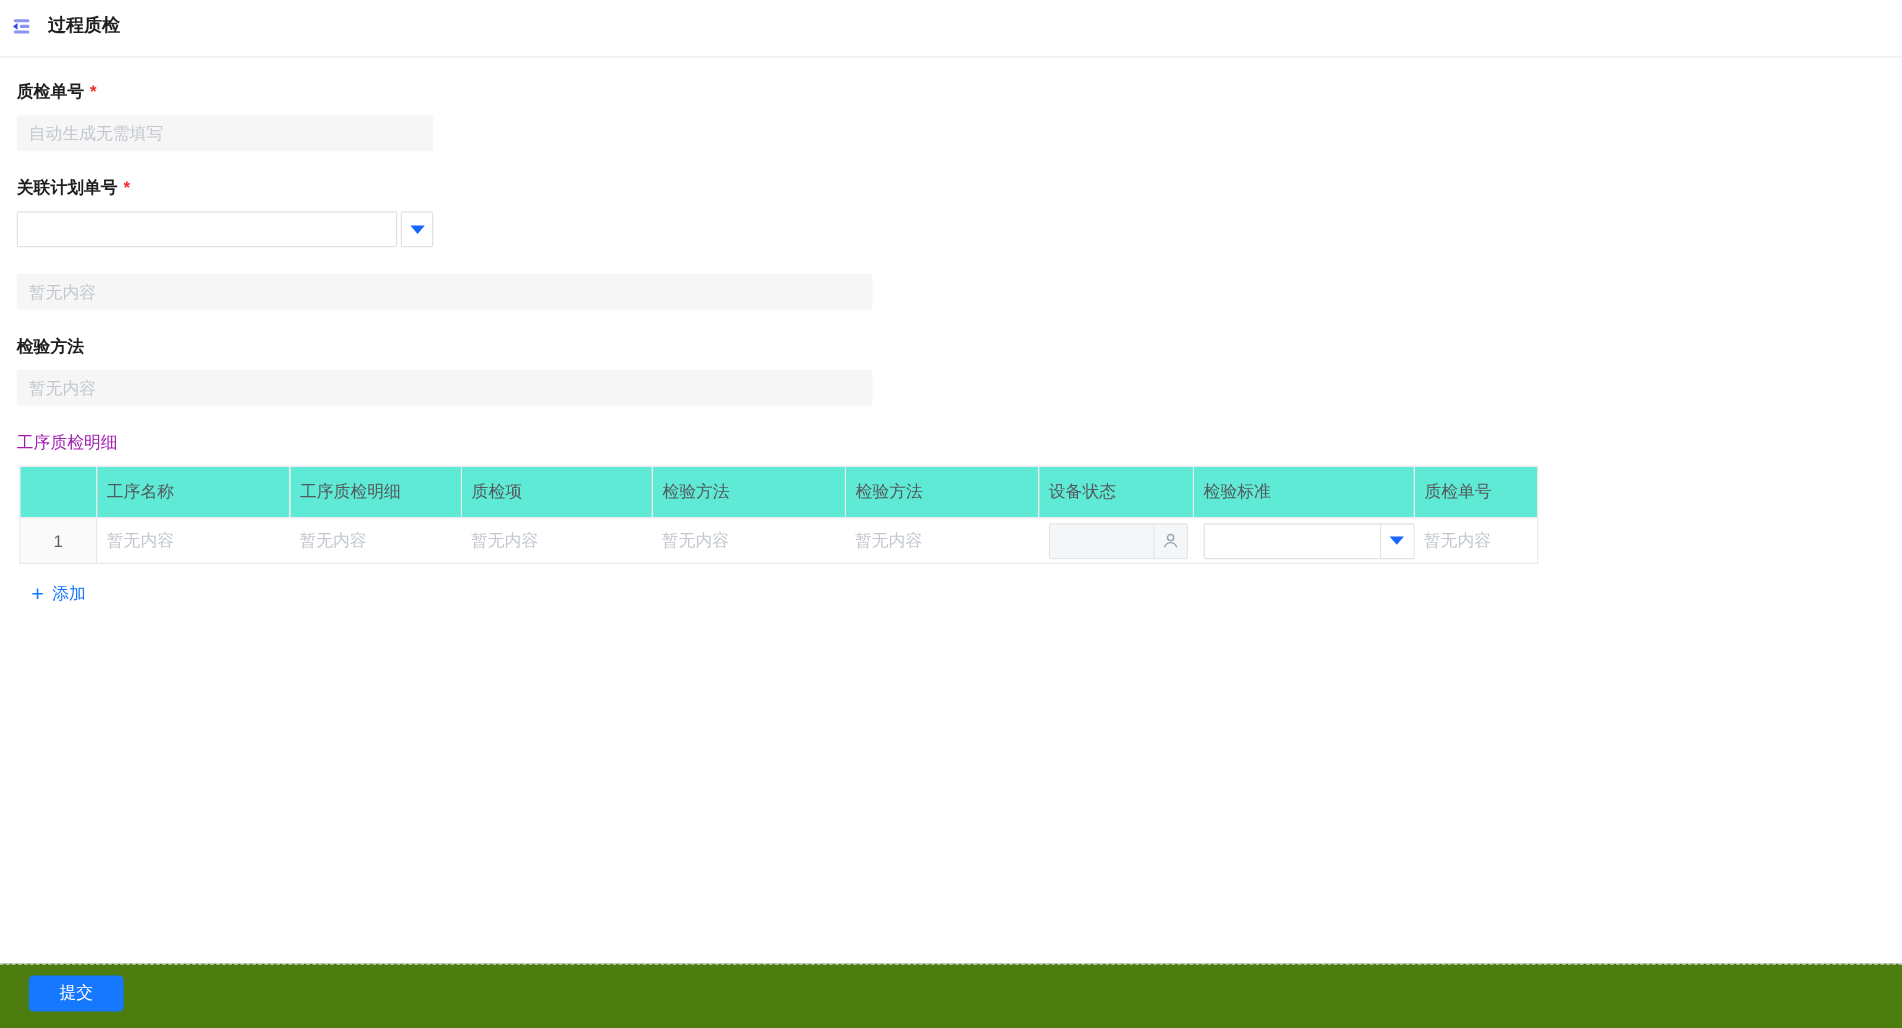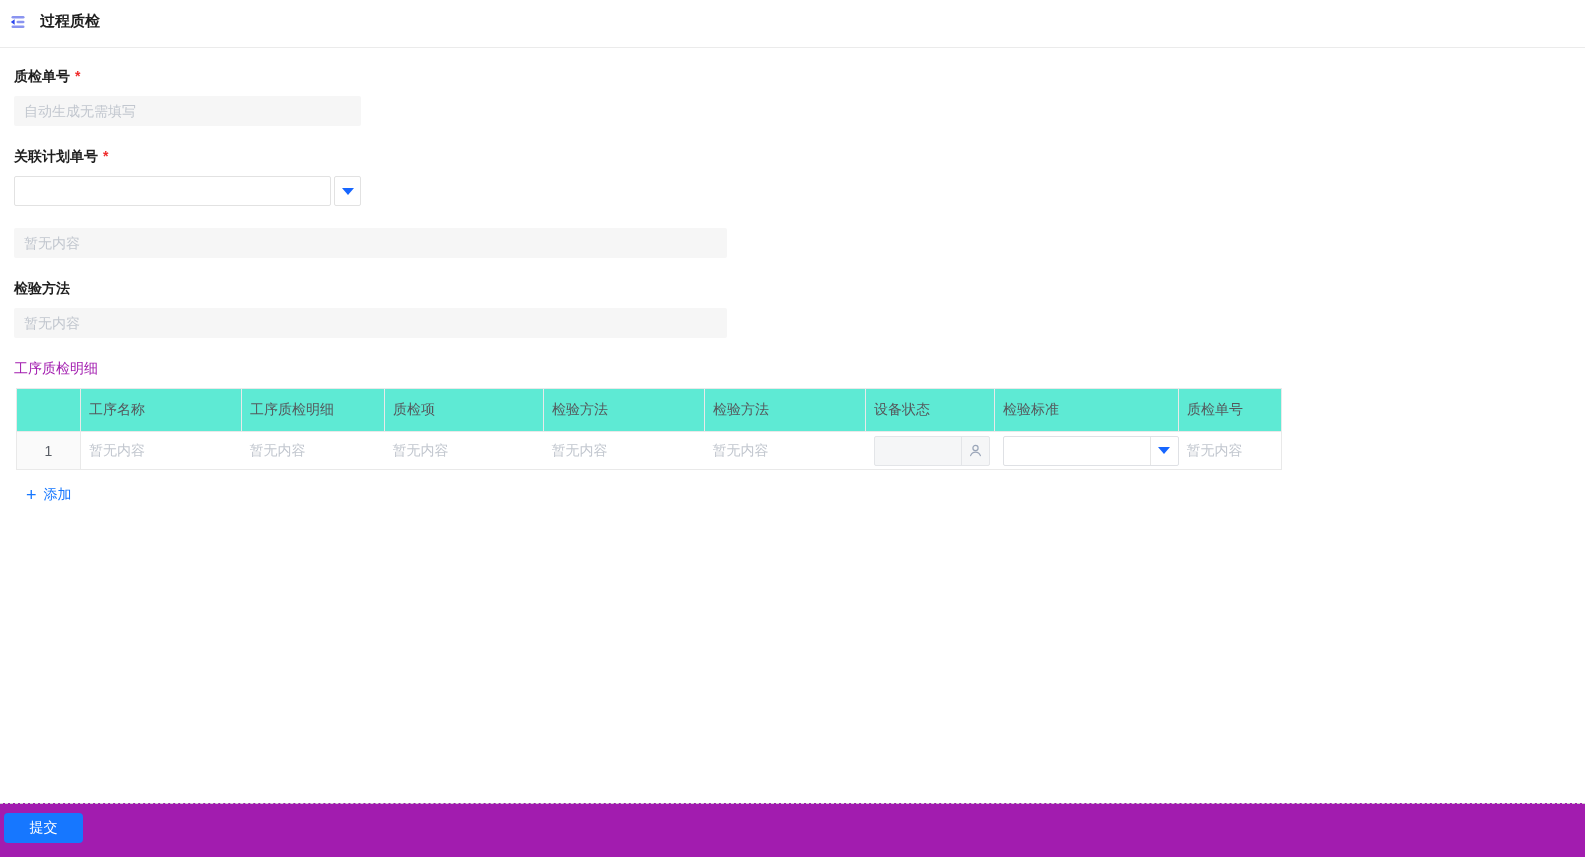--- a/index.html
+++ b/index.html
@@ -114,21 +114,21 @@
     display: flex; align-items: center; gap: 7px;
     margin: 16px 0 0 12px;
     color: #1677ff; font-size: 14px; cursor: pointer; width: fit-content;
   }
   .add-plus { font-size: 18px; line-height: 14px; font-weight: 400; }
 
   
   .footer {
     position: absolute; left: 0; right: 0; top: 803px; bottom: 0;
     border-top: 1px dashed #d2d2d2;
-    padding: 9px 0 0 4px; background: #a21caf;
+    padding: 9px 0 0 24px; background: #4d7c0f;
   }
   .submit-btn {
     width: 79px; height: 30px;
     background: #1677ff; color: #fff;
     border: none; border-radius: 4px;
     font-size: 14px; font-family: "Liberation Sans", "DejaVu Sans", sans-serif;
     cursor: pointer;
   }
 </style>
 </head>

